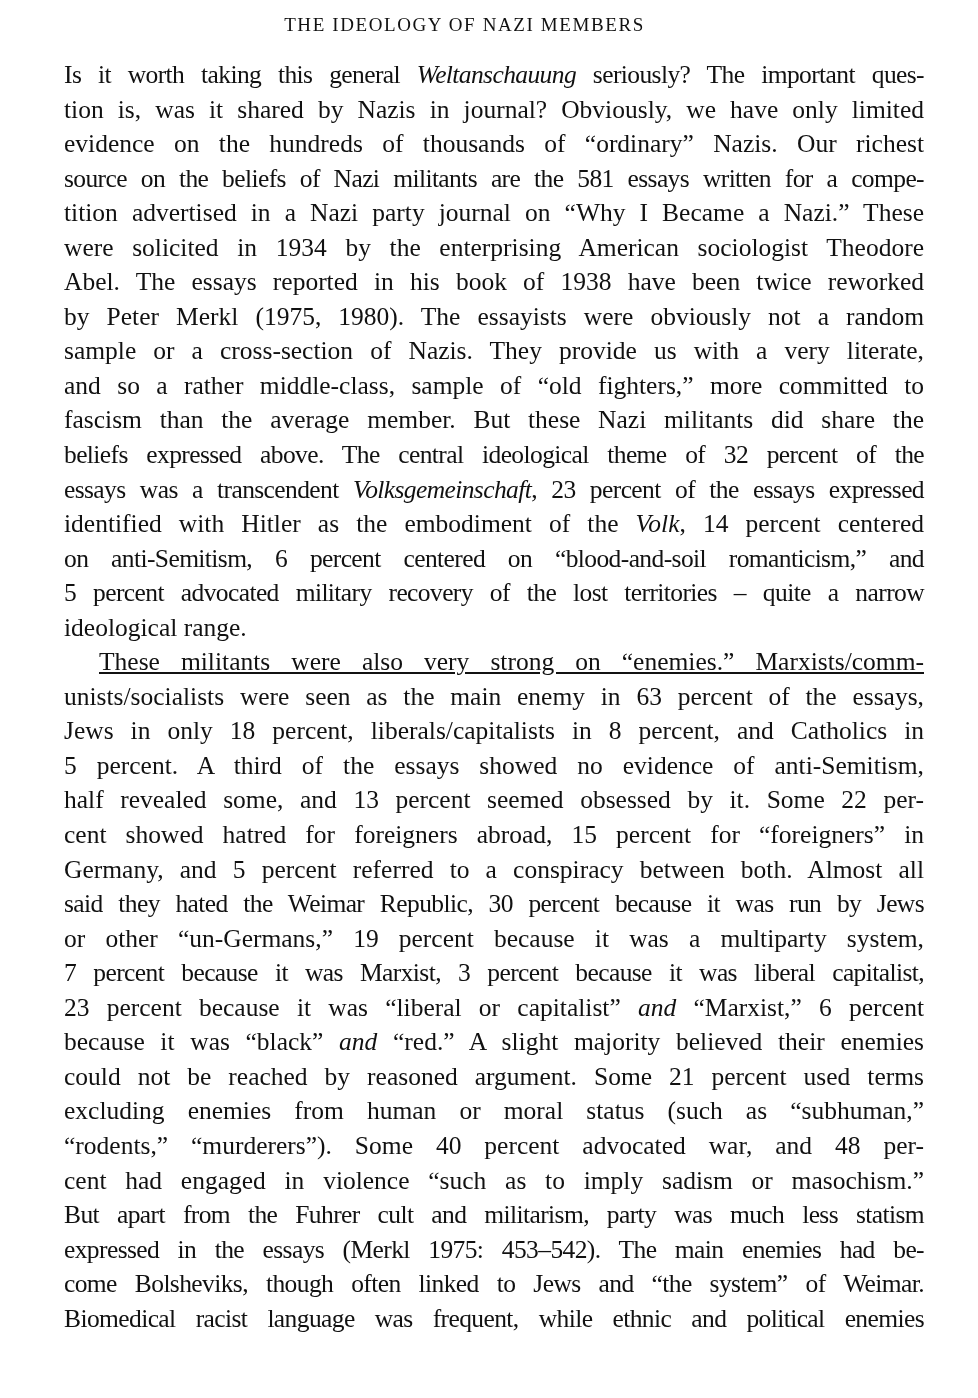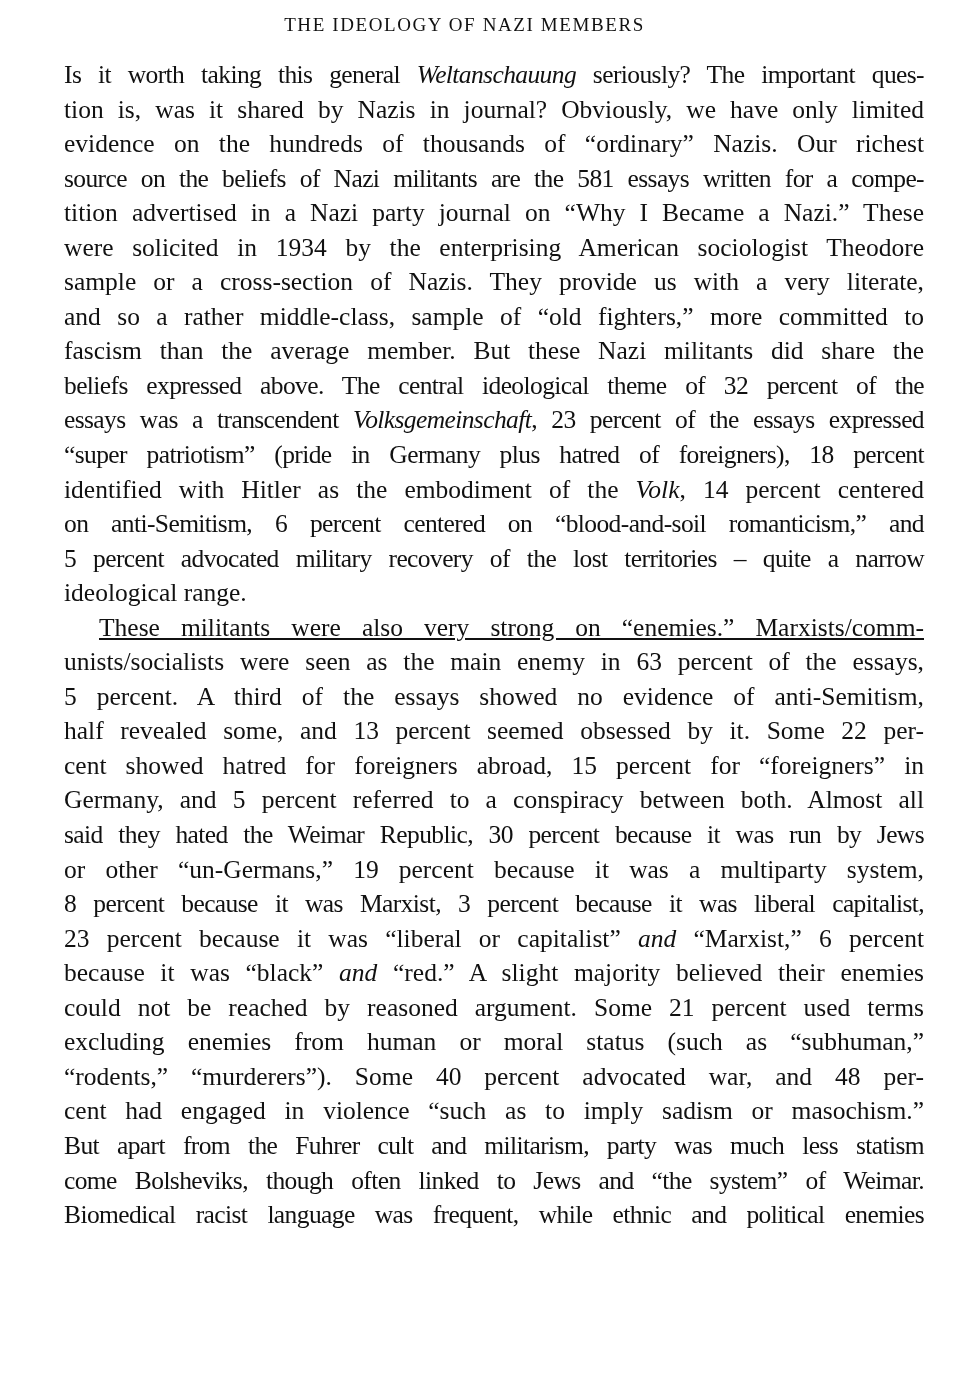--- a/index.html
+++ b/index.html
@@ -30,45 +30,48 @@
 <div class="page">
   <div class="running-head">THE IDEOLOGY OF NAZI MEMBERS</div>
   <div class="body-text" id="body-text">
       <div>
         <span class="line compact"><span>Is it worth taking this general </span><em>Weltanschauung</em><span> seriously? The important ques-</span></span>
         <span class="line"><span>tion is, was it shared by Nazis in journal? Obviously, we have only limited</span></span>
         <span class="line"><span>evidence on the hundreds of thousands of “ordinary” Nazis. Our richest</span></span>
         <span class="line compact"><span>source on the beliefs of Nazi militants are the 581 essays written for a compe-</span></span>
         <span class="line"><span>tition advertised in a Nazi party journal on “Why I Became a Nazi.” These</span></span>
         <span class="line"><span>were solicited in 1934 by the enterprising American sociologist Theodore</span></span>
+        <span class="line"><span>Abel. The essays reported in his book of 1938 have been twice reworked</span></span>
+        <span class="line"><span>by Peter Merkl (1975, 1980). The essayists were obviously not a random</span></span>
         <span class="line"><span>sample or a cross-section of Nazis. They provide us with a very literate,</span></span>
         <span class="line"><span>and so a rather middle-class, sample of “old fighters,” more committed to</span></span>
         <span class="line"><span>fascism than the average member. But these Nazi militants did share the</span></span>
         <span class="line compact"><span>beliefs expressed above. The central ideological theme of 32 percent of the</span></span>
         <span class="line compact"><span>essays was a transcendent </span><em>Volksgemeinschaft</em><span>, 23 percent of the essays expressed</span></span>
-        <span class="line compact"><span>“super patriotism” (pride in Germany plus hatred of foreigners), 18 percent</span></span>
         <span class="line"><span>identified with Hitler as the embodiment of the </span><em>Volk</em><span>, 14 percent centered</span></span>
         <span class="line compact"><span>on anti-Semitism, 6 percent centered on “blood-and-soil romanticism,” and</span></span>
         <span class="line compact"><span>5 percent advocated military recovery of the lost territories – quite a narrow</span></span>
         <span class="line last"><span>ideological range.</span></span>
       </div>
       <div>
         <span class="line indent"><span>These militants were also very strong on “enemies.” Marxists/comm-</span></span>
         <span class="line"><span>unists/socialists were seen as the main enemy in 63 percent of the essays,</span></span>
+        <span class="line"><span>Jews in only 18 percent, liberals/capitalists in 8 percent, and Catholics in</span></span>
         <span class="line"><span>5 percent. A third of the essays showed no evidence of anti-Semitism,</span></span>
         <span class="line"><span>half revealed some, and 13 percent seemed obsessed by it. Some 22 per-</span></span>
         <span class="line"><span>cent showed hatred for foreigners abroad, 15 percent for “foreigners” in</span></span>
         <span class="line"><span>Germany, and 5 percent referred to a conspiracy between both. Almost all</span></span>
         <span class="line compact"><span>said they hated the Weimar Republic, 30 percent because it was run by Jews</span></span>
         <span class="line"><span>or other “un-Germans,” 19 percent because it was a multiparty system,</span></span>
-        <span class="line compact"><span>8 percent because it was Marxist, 3 percent because it was liberal capitalist,</span></span>
+        <span class="line compact"><span>7 percent because it was Marxist, 3 percent because it was liberal capitalist,</span></span>
         <span class="line"><span>23 percent because it was “liberal or capitalist” </span><em>and</em><span> “Marxist,” 6 percent</span></span>
         <span class="line"><span>because it was “black” </span><em>and</em><span> “red.” A slight majority believed their enemies</span></span>
         <span class="line"><span>could not be reached by reasoned argument. Some 21 percent used terms</span></span>
         <span class="line"><span>excluding enemies from human or moral status (such as “subhuman,”</span></span>
         <span class="line"><span>“rodents,” “murderers”). Some 40 percent advocated war, and 48 per-</span></span>
         <span class="line"><span>cent had engaged in violence “such as to imply sadism or masochism.”</span></span>
         <span class="line compact"><span>But apart from the Fuhrer cult and militarism, party was much less statism</span></span>
+        <span class="line compact"><span>expressed in the essays (Merkl 1975: 453–542). The main enemies had be-</span></span>
         <span class="line compact"><span>come Bolsheviks, though often linked to Jews and “the system” of Weimar.</span></span>
         <span class="line compact"><span>Biomedical racist language was frequent, while ethnic and political enemies</span></span>
       </div>
     </div>
 </div>
 
 </body></html>

